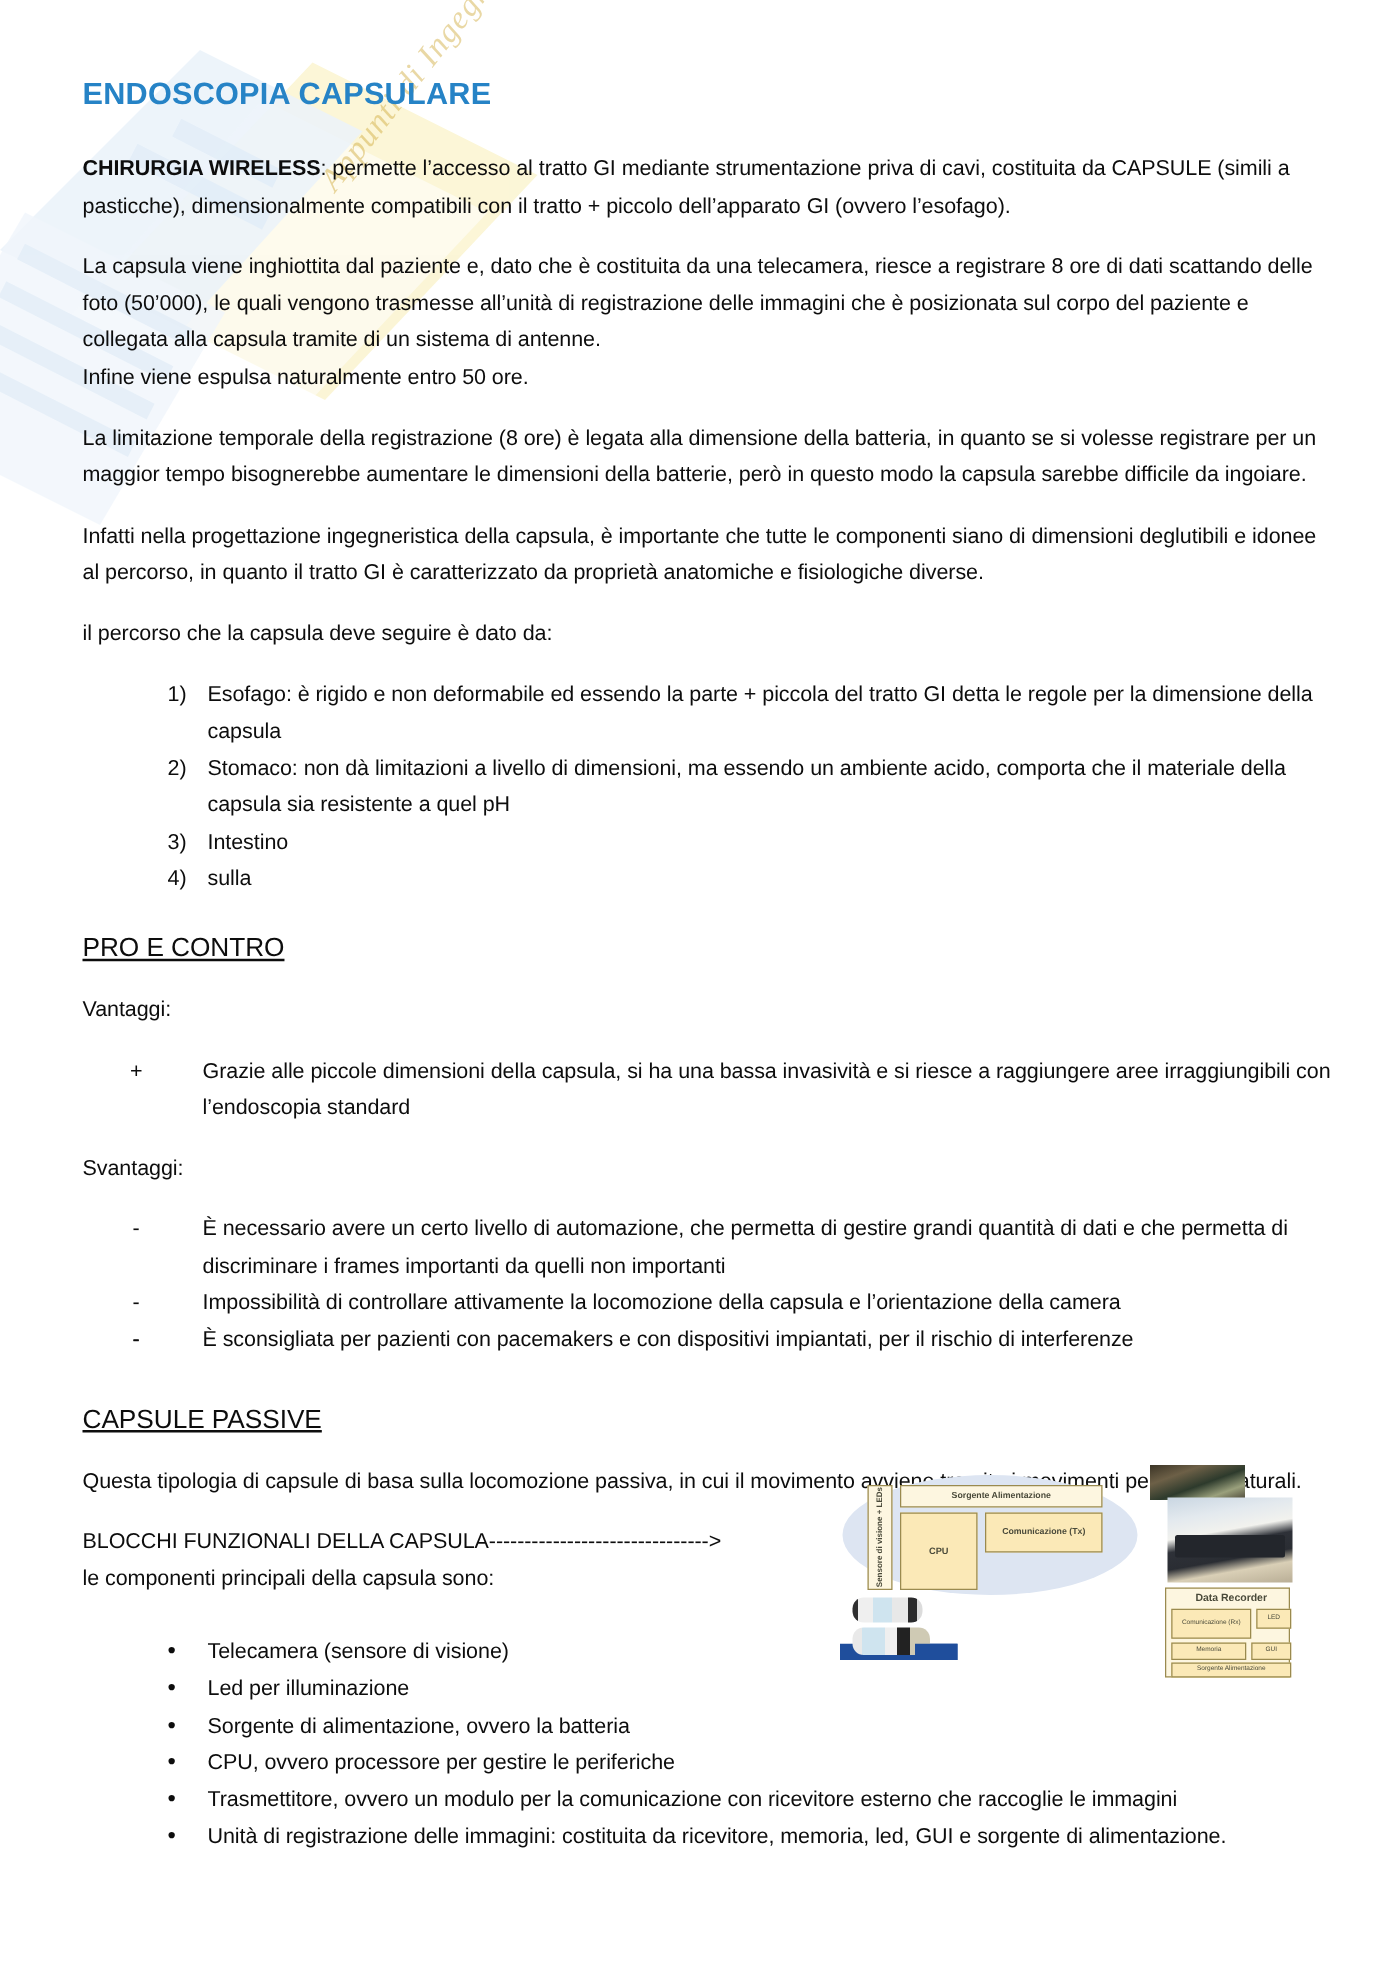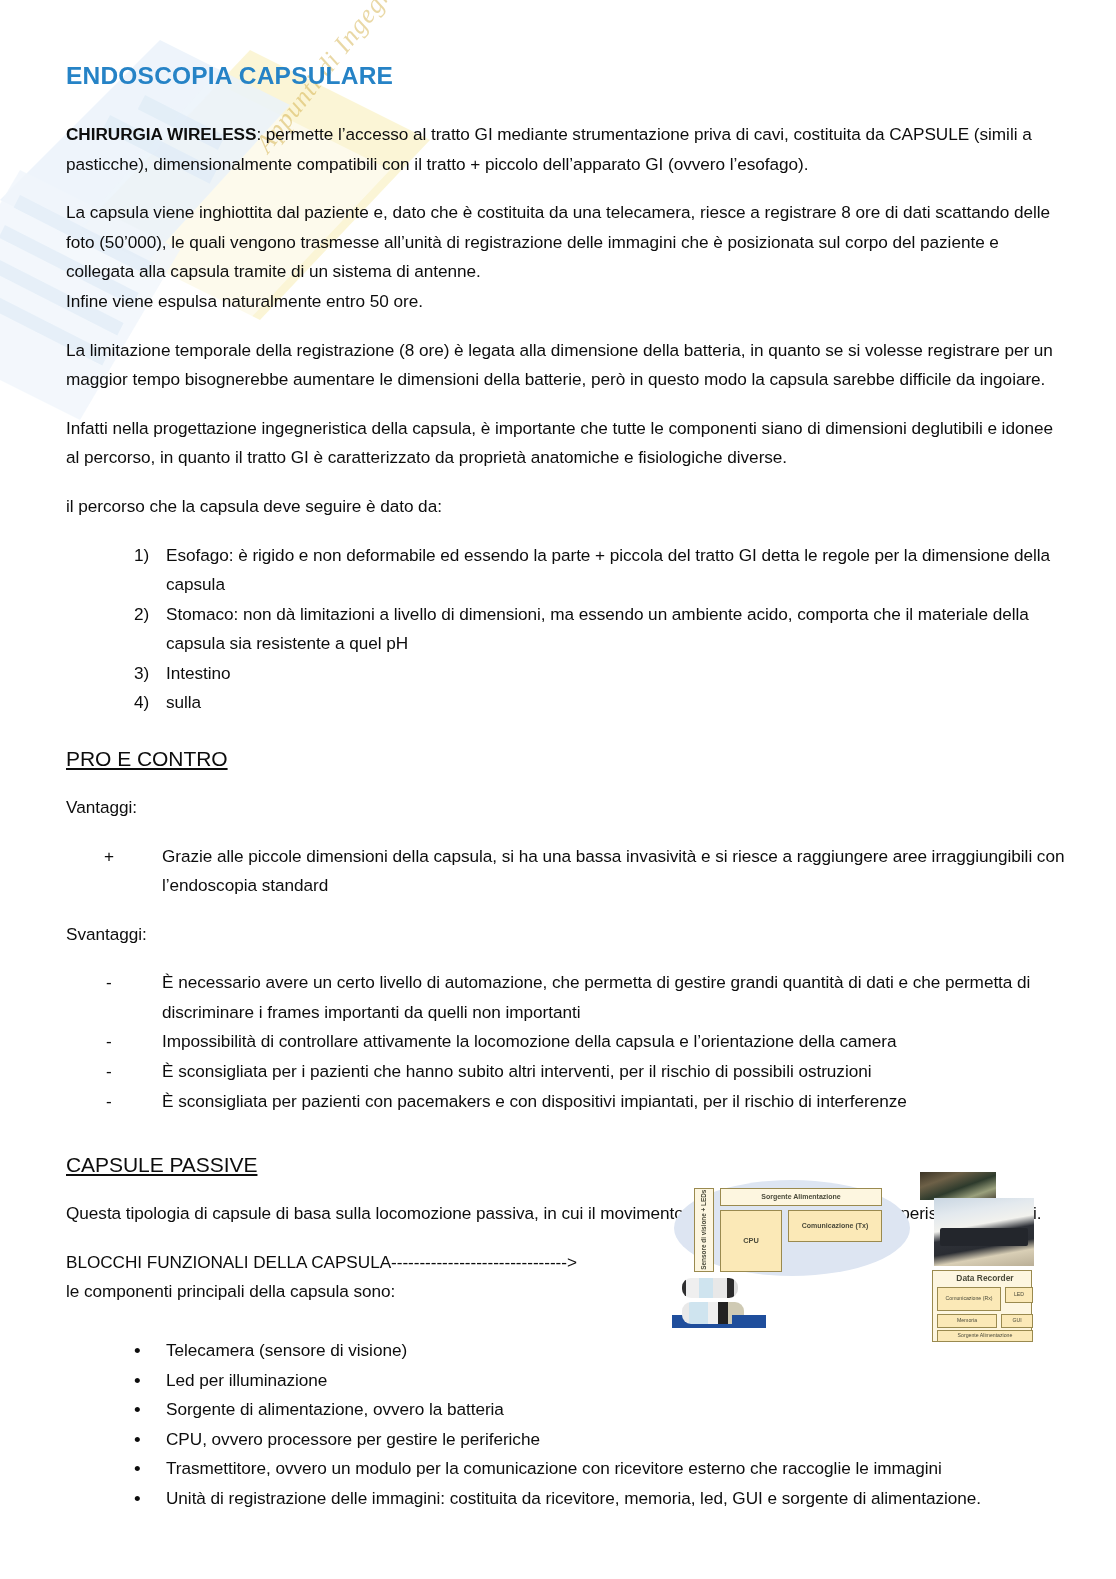--- a/index.html
+++ b/index.html
@@ -326,21 +326,21 @@
 
     <ul class="symlist">
       <li><span class="marker">+</span><span>Grazie alle piccole dimensioni della capsula, si ha una bassa invasività e si riesce a raggiungere aree irraggiungibili con l’endoscopia standard</span></li>
     </ul>
 
     <p class="para">Svantaggi:</p>
 
     <ul class="symlist dash">
       <li><span class="marker">-</span><span>È necessario avere un certo livello di automazione, che permetta di gestire grandi quantità di dati e che permetta di discriminare i frames importanti da quelli non importanti</span></li>
       <li><span class="marker">-</span><span>Impossibilità di controllare attivamente la locomozione della capsula e l’orientazione della camera</span></li>
-      <li><span class="marker">-</span><span>È sconsigliata per i pazienti che hanno subito altri interventi, per il rischio di possibili ostruzioni</span></li>
+      <li><span class="marker">-</span></li>
       <li><span class="marker">-</span><span>È sconsigliata per pazienti con pacemakers e con dispositivi impiantati, per il rischio di interferenze</span></li>
     </ul>
 
     <div class="spacer-18"></div>
 
     <h2 class="sec">CAPSULE PASSIVE</h2>
 
     <p class="para">Questa tipologia di capsule di basa sulla locomozione passiva, in cui il movimento avviene tramite i movimenti peristaltici naturali.</p>
 
     <p class="para tight">BLOCCHI FUNZIONALI DELLA CAPSULA-------------------------------&gt;</p>

